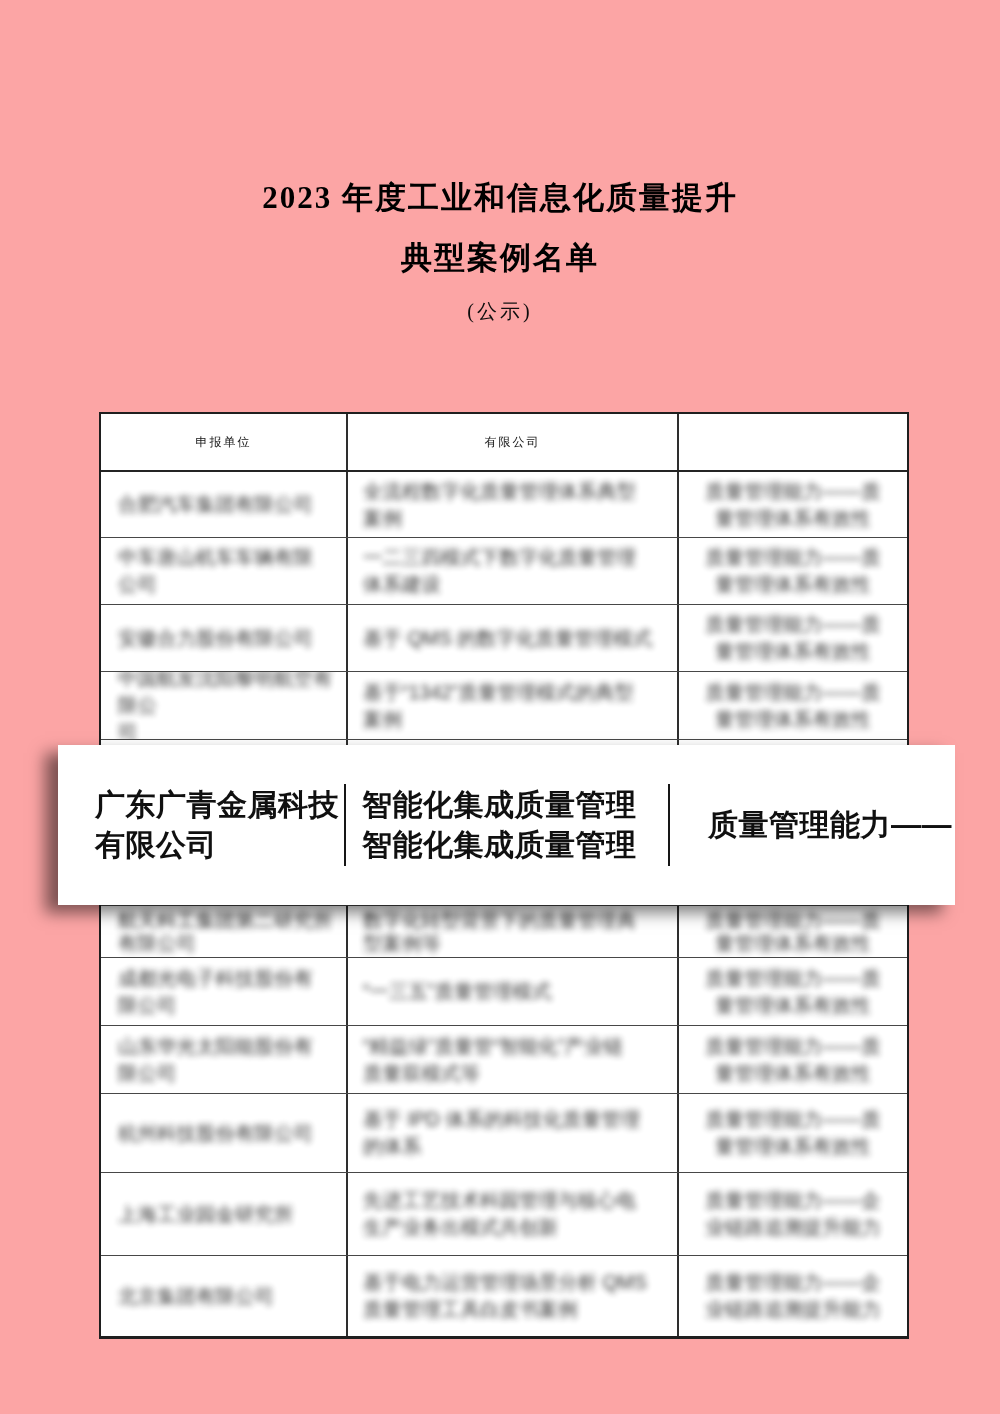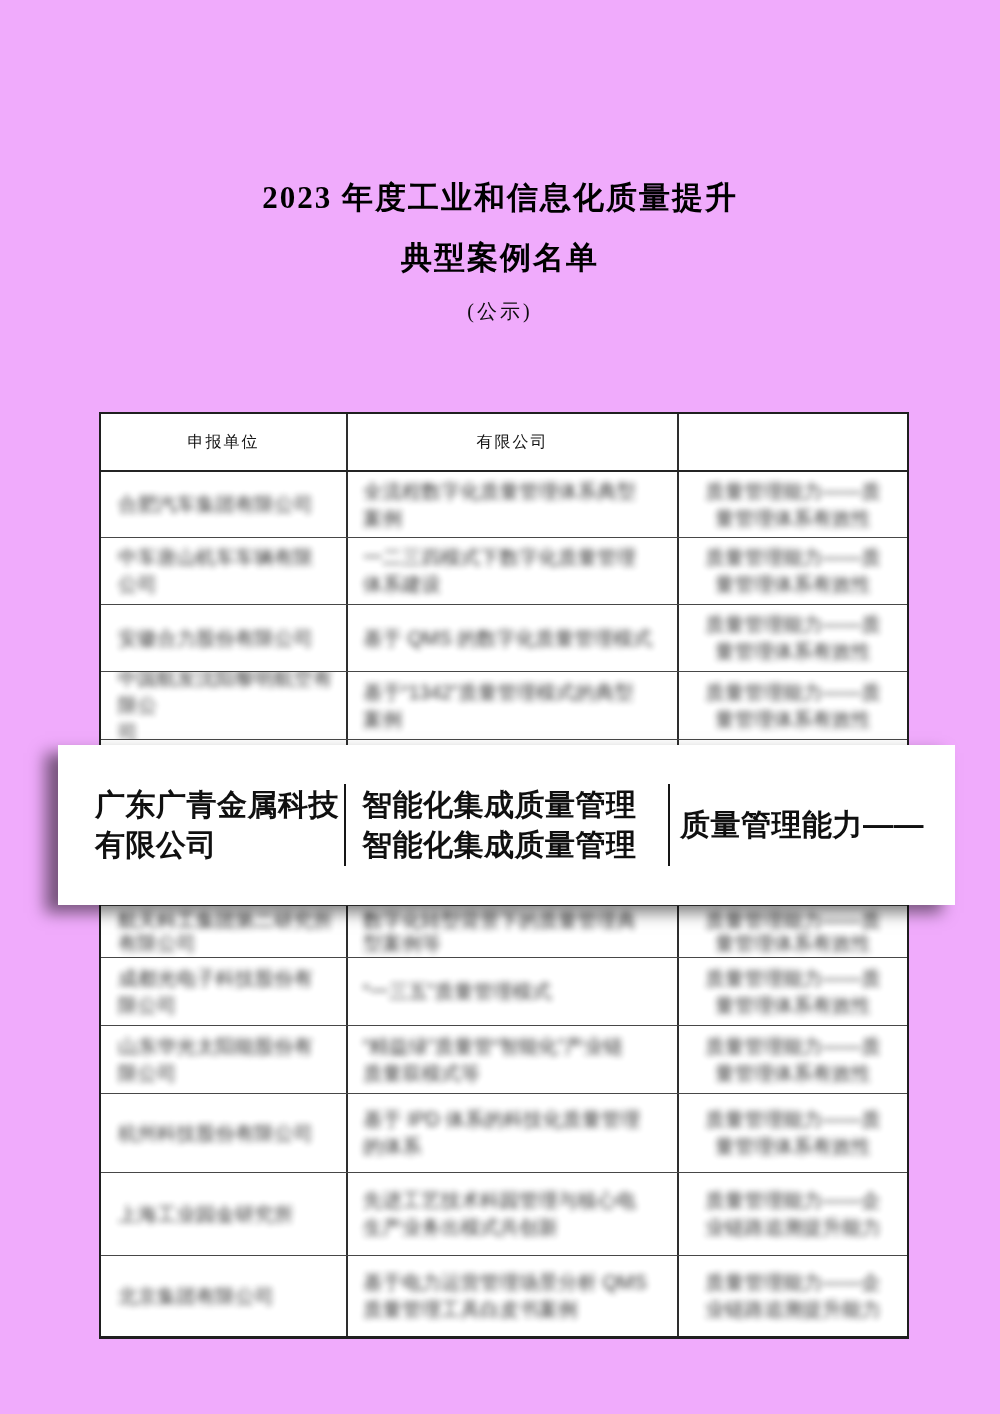--- a/index.html
+++ b/index.html
@@ -1,19 +1,19 @@
 <!DOCTYPE html>
 <html lang="zh"><head>
 <meta charset="utf-8">
 <style>
   * { margin:0; padding:0; box-sizing:border-box; }
   html,body { background:#e8e8e8; }
   .page {
     position:relative; width:1000px; height:1414px;
-    background:#f0abfc; margin:0 auto; overflow:hidden;
+    background:#fca5a5; margin:0 auto; overflow:hidden;
     font-family:"Liberation Sans", sans-serif; color:#111;
   }
 
   
   .title-block { position:absolute; top:168px; left:0; width:100%; text-align:center; }
   .doc-title {
     font-family:"Liberation Serif", serif; font-weight:700;
     font-size:31px; line-height:60px; letter-spacing:2px; color:#000;
   }
   .doc-subtitle {
@@ -32,39 +32,39 @@
   .t-row:last-child { border-bottom:none; }
   .t-cell {
     display:flex; flex-direction:column; justify-content:center;
     font-size:19.5px; line-height:27px; color:#1c1c1c; overflow:hidden;
   }
   .t-cell.c0 { padding-left:17px; border-right:2px solid #2e2e2e; }
   .t-cell.c1 { padding-left:15px; border-right:2px solid #2e2e2e; }
   .t-cell.c2 { align-items:center; text-align:center; padding:0 6px; }
   .t-hcell {
     display:flex; align-items:center; justify-content:center;
-    font-size:16px; font-weight:500; letter-spacing:2px; color:#141414;
+    font-size:12px; font-weight:500; letter-spacing:2px; color:#141414;
   }
   .t-hcell.c0, .t-hcell.c1 { border-right:2px solid #2e2e2e; }
   .blurred .line { filter:blur(3.4px); opacity:.92; }
   .t-row.compact .t-cell { line-height:23px; justify-content:center; }
 
   
   .overlay-card {
     position:absolute; left:58px; top:745px; width:897px; height:160px;
     background:#ffffff; display:flex; align-items:stretch; z-index:5;
     box-shadow:-13px 8px 15px rgba(0,0,0,0.5);
   }
   .card-cell {
     display:flex; flex-direction:column; justify-content:center;
     font-size:30px; line-height:40px; font-weight:600; color:#101010; letter-spacing:0.5px;
   }
   .card-cell.cc0 { width:286px; padding-left:37px; }
   .card-cell.cc1 { width:322px; padding-left:16px; }
-  .card-cell.cc2 { flex:1; padding-left:10px; }
+  .card-cell.cc2 { flex:1; padding-left:38px; }
   .card-divider { width:2px; height:82px; background:#161616; align-self:center; }
 </style>
 </head>
 <body>
 
 <div class="page">
 
   <div class="title-block">
     <div class="doc-title">2023 年度工业和信息化质量提升</div>
     <div class="doc-title">典型案例名单</div>

